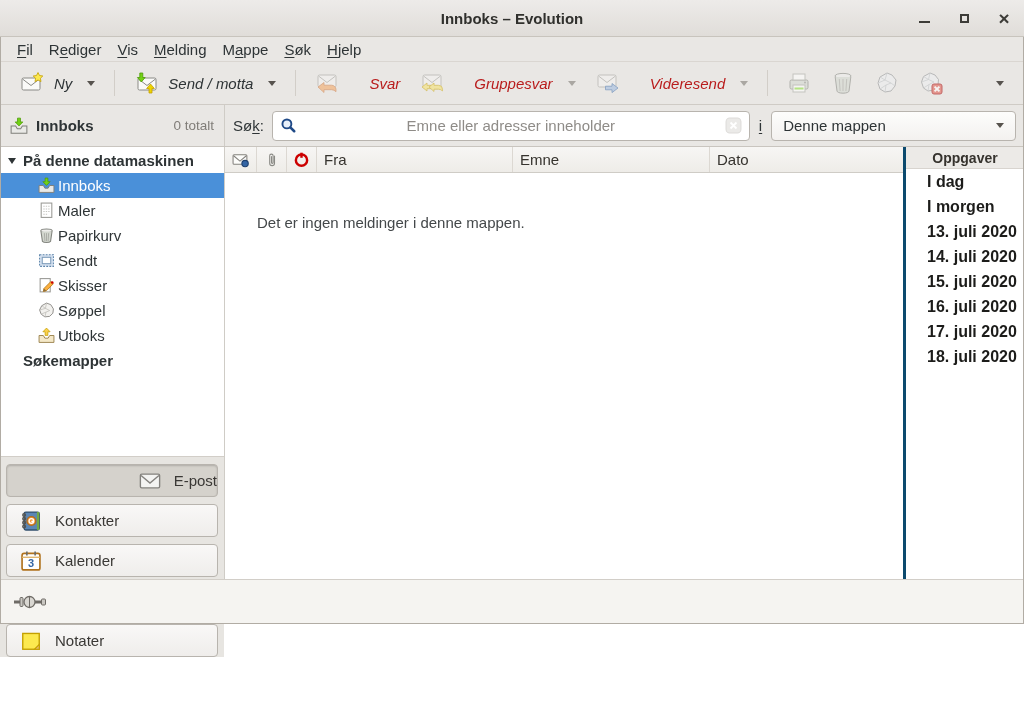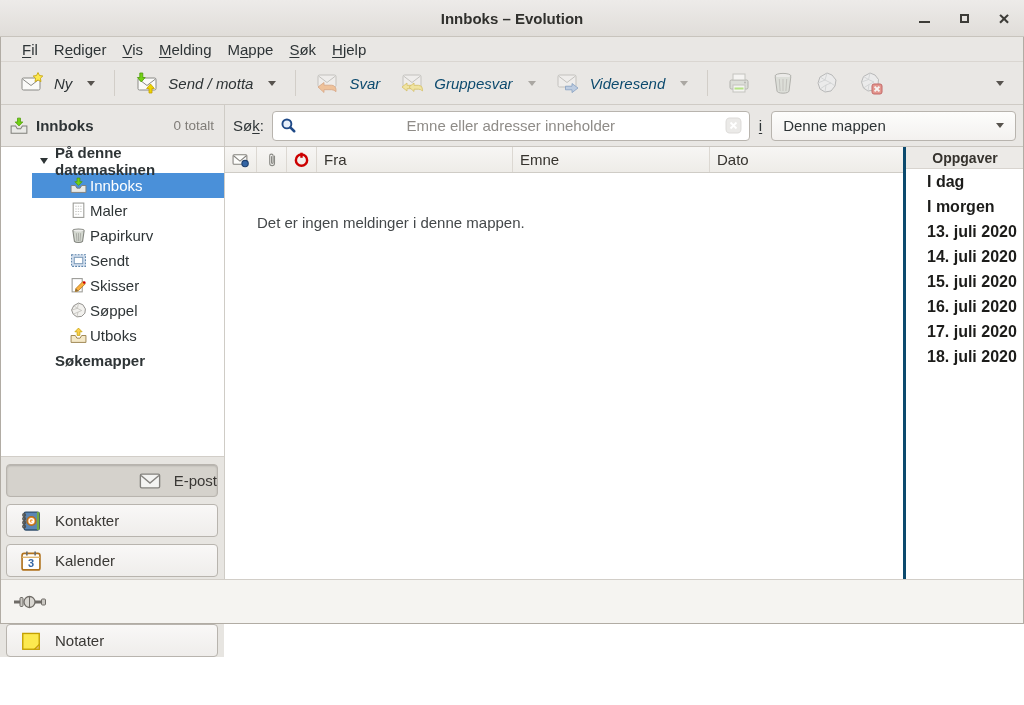--- a/index.html
+++ b/index.html
@@ -19,31 +19,31 @@
   .win-controls { position:absolute; right:12px; top:0; height:100%;
     display:flex; align-items:center; gap:24px; }
   .wc { display:inline-flex; align-items:center; justify-content:center;
     width:16px; height:16px; cursor:default; }
   .wc-min i { display:block; width:11px; height:2px; background:#3d3c38; margin-top:7px; }
   .wc-max i { display:block; width:9px; height:9px; border:2px solid #3d3c38; }
   .wc-close { font-size:19px; font-weight:bold; color:#3d3c38; line-height:1; }
 
   
   .menubar { height:25px; flex:0 0 25px; background:#e9e7e4;
-    border-bottom:1px solid #dad6d1; display:flex; align-items:center; padding-left:14px; }
+    border-bottom:1px solid #dad6d1; display:flex; align-items:center; padding-left:9px; }
   .menu-item { padding:2px 8px; color:#2e3436; }
   .mn { text-decoration:underline; text-underline-offset:2px; }
 
   
   .toolbar { height:43px; flex:0 0 43px; background:#e9e7e4;
     border-bottom:1px solid #cfcbc5; display:flex; align-items:center; padding:0 10px;font-style:italic; }
   .tbtn { display:flex; align-items:center; gap:10px; padding:5px 10px;
     background:transparent; border:none; font:inherit; color:#2e3436; border-radius:4px; }
   .tbtn svg { flex:0 0 auto; }
-  .tbtn.disabled .lbl { color:#0c4a6e; }
+  .tbtn.disabled .lbl { color:#b91c1c;margin-left:20px; }
   .tbtn.disabled svg { opacity:.55; }
   .dd-arrow { width:0; height:0; border-left:4.5px solid transparent;
     border-right:4.5px solid transparent; border-top:5.5px solid #57534e; margin-left:5px; }
   .disabled .dd-arrow { border-top-color:#aaa7a2; }
   .sep { width:1px; height:26px; background:#d2cec8; margin:0 9px; flex:0 0 1px; }
   .spacer { flex:1; }
 
   
   .searchrow { height:42px; flex:0 0 42px; background:#e9e7e4;
     border-bottom:1px solid #c9c5bf; display:flex; align-items:stretch; }
@@ -62,21 +62,21 @@
     background:linear-gradient(#fdfdfc,#f3f1ef); border:1px solid #b8b4ae;
     border-radius:4px; display:flex; align-items:center; padding:0 11px; }
   .scope-dd .dd-arrow { margin-left:auto; }
 
   
   .content { flex:1; min-height:0; display:flex; background:#fff; }
 
   
   .sidebar { width:225px; flex:0 0 225px; border-right:1px solid #cfccc6;
     display:flex; flex-direction:column; background:#fff; }
-  .foldertree { height:309px; flex:0 0 309px; padding-top:1px;padding-left:32px; }
+  .foldertree { height:309px; flex:0 0 309px; padding-top:1px; }
   .tree-root { display:flex; align-items:center; gap:7px; height:25px;
     padding-left:8px; font-weight:bold; }
   .expander { width:0; height:0; border-left:4.5px solid transparent;
     border-right:4.5px solid transparent; border-top:6px solid #2e3436; }
   .folder { display:flex; align-items:center; gap:3px; height:25px; padding-left:38px; }
   .folder.selected { background:#4a90d9; color:#fff; }
   .folder svg { flex:0 0 auto; }
   .tree-root2 { display:flex; align-items:center; height:25px; padding-left:23px;
     font-weight:bold; }
 

